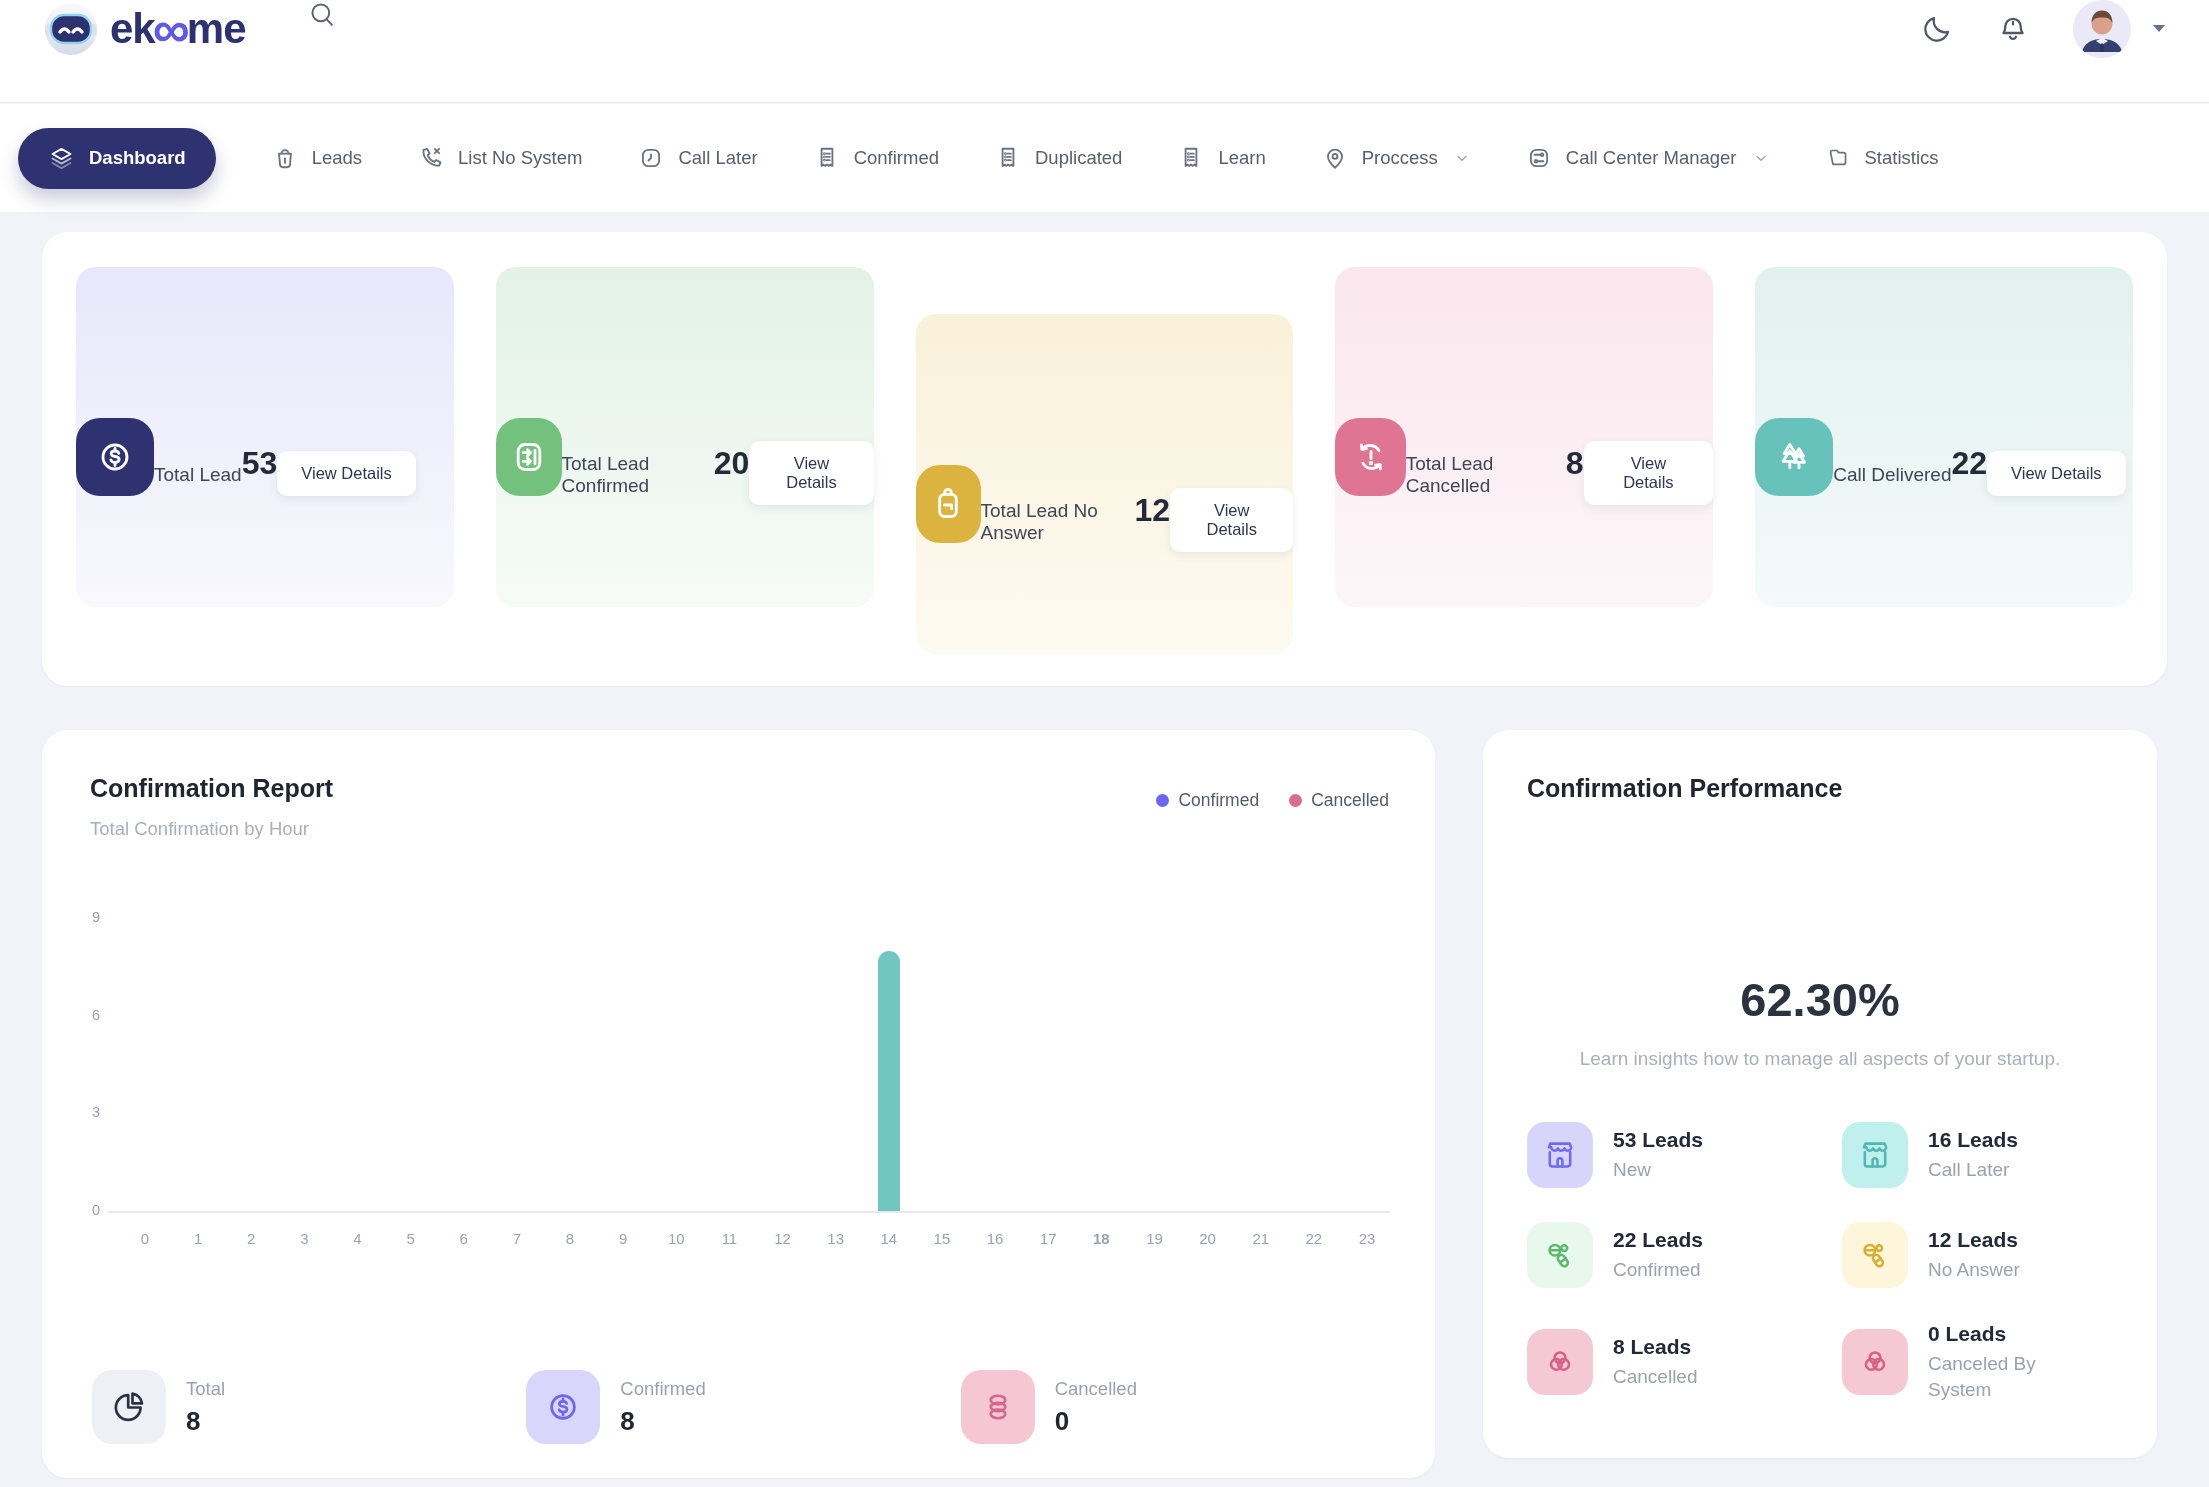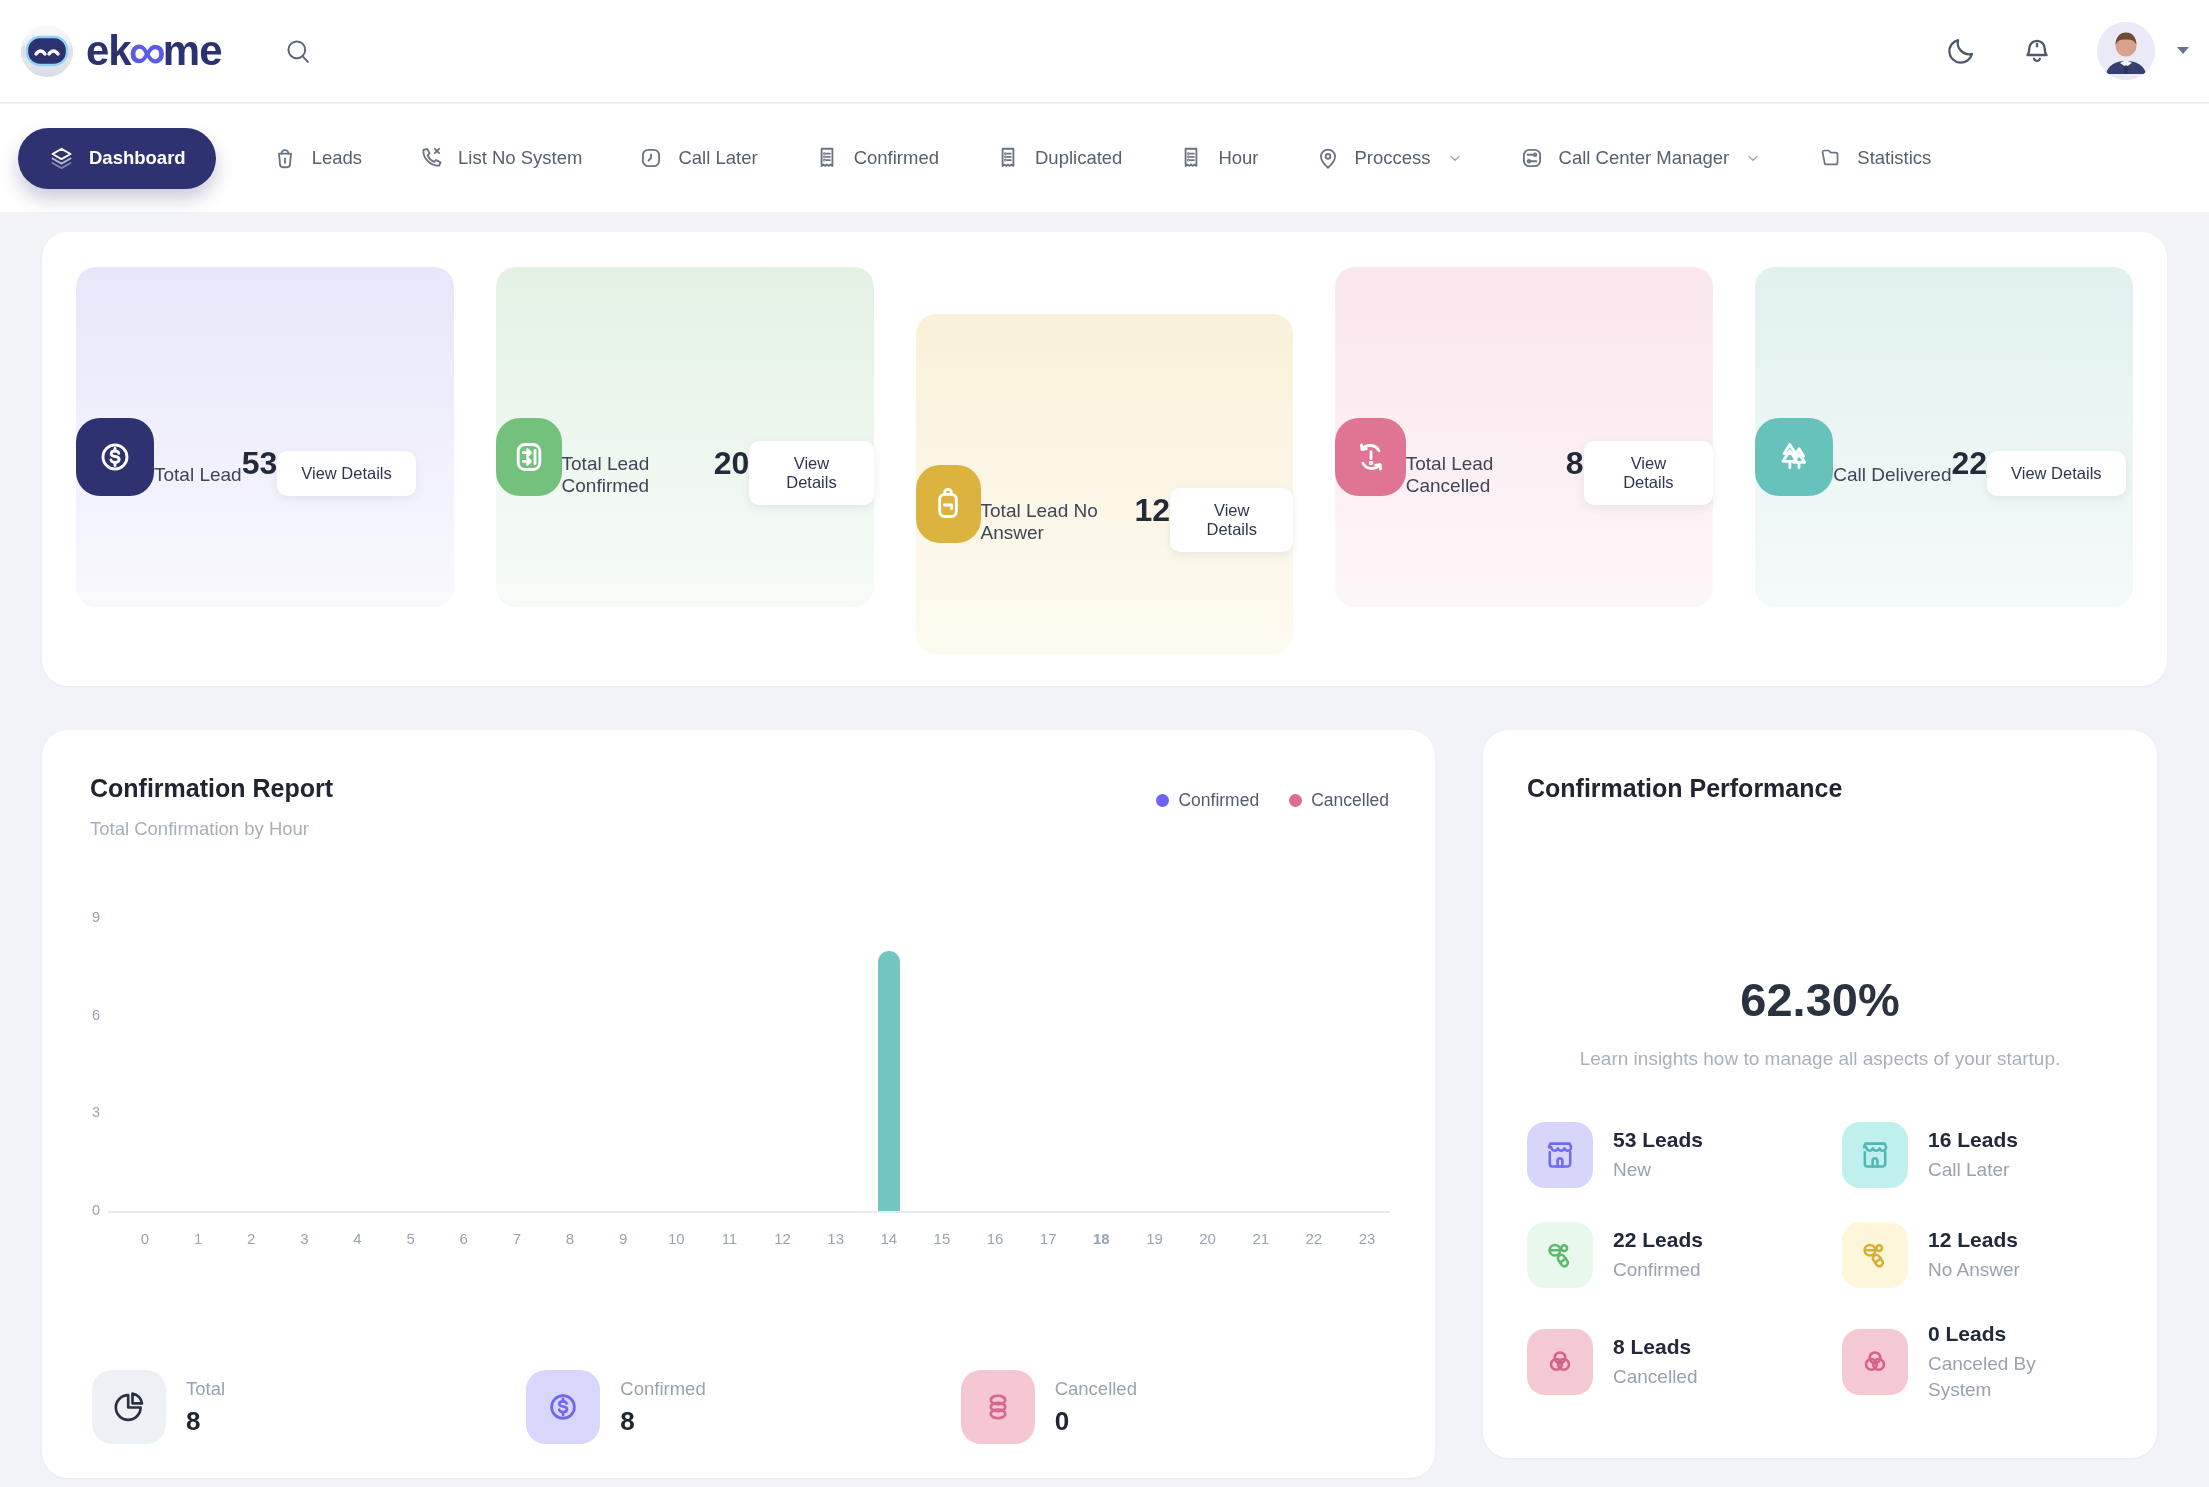--- a/index.html
+++ b/index.html
@@ -4,21 +4,21 @@
 <style>
   * { margin:0; padding:0; box-sizing:border-box; }
   html,body { width:2209px; height:1487px; overflow:hidden; }
   body { background:#f1f3f8; font-family:"Liberation Sans","DejaVu Sans",sans-serif; color:#2a3140; }
   #app { position:relative; width:2209px; height:1487px; }
 
   svg.ic { fill:none; stroke:currentColor; stroke-width:1.7; stroke-linecap:round; stroke-linejoin:round; display:block; }
 
   
   .header { position:absolute; left:0; top:0; width:100%; height:103px; background:#fff;
-            border-bottom:1px solid #e9ecf2; display:flex; align-items:center; padding:0 18px; }
+            border-bottom:1px solid #e9ecf2; display:flex; align-items:flex-start; padding:0 42px; }
   .logo { display:flex; align-items:center; gap:10px; }
   .logo-text { font-size:42px; font-weight:800; color:#2c3170; letter-spacing:-1px; display:flex; align-items:center; }
   .logo-inf { color:#5d5be6; font-size:52px; font-weight:700; line-height:40px; margin:0 -2px; }
   .search-btn { margin-left:62px; color:#5b6472; cursor:pointer; }
   .hdr-right { margin-left:auto; display:flex; align-items:center; gap:44px; }
   .hdr-ic { color:#4e5a68; cursor:pointer; }
   .avatar { width:58px; height:58px; border-radius:50%; overflow:hidden; background:#e9e9f8; cursor:pointer; }
   .caret { color:#64748b; margin-left:-24px; cursor:pointer; }
 
   
@@ -207,21 +207,21 @@
         <svg class="ic" width="26" height="26" viewBox="0 0 24 24">
           <path d="M7 3.5h10v15.8l-1.7-1.3-1.6 1.3-1.7-1.3-1.7 1.3-1.6-1.3L7 19.3Z"></path>
           <circle cx="9.6" cy="8" r=".4"></circle>
             <line x1="11.4" y1="8" x2="14.6" y2="8"></line>
           <circle cx="9.6" cy="11" r=".4"></circle>
             <line x1="11.4" y1="11" x2="14.6" y2="11"></line>
           <circle cx="9.6" cy="14" r=".4"></circle>
             <line x1="11.4" y1="14" x2="14.6" y2="14"></line>
         </svg>
       </span>
-      <span>Hour</span>
+      <span>Learn</span>
     </div>
     <div class="nav-item">
       <span class="icw">
         <svg class="ic" width="26" height="26" viewBox="0 0 24 24">
           <path d="M12 21s-6.5-5.6-6.5-10.3a6.5 6.5 0 0 1 13 0C18.5 15.4 12 21 12 21Z"></path>
           <circle cx="12" cy="10.5" r="2.2"></circle>
         </svg>
       </span>
       <span>Proccess</span>
       <span class="chev">

